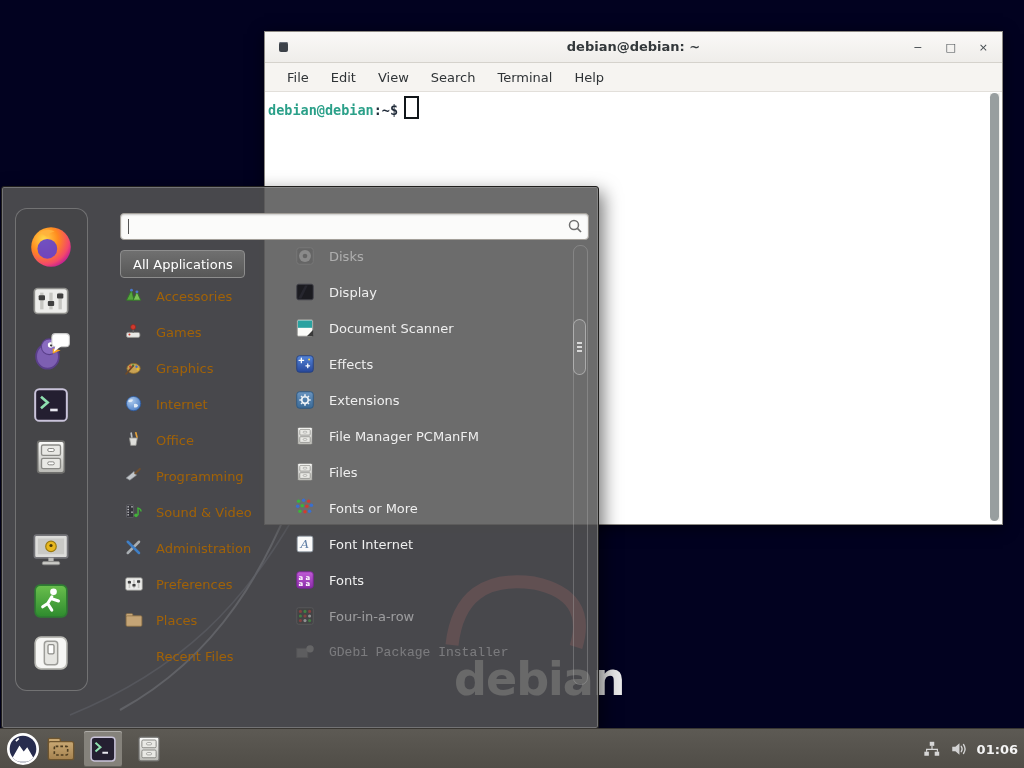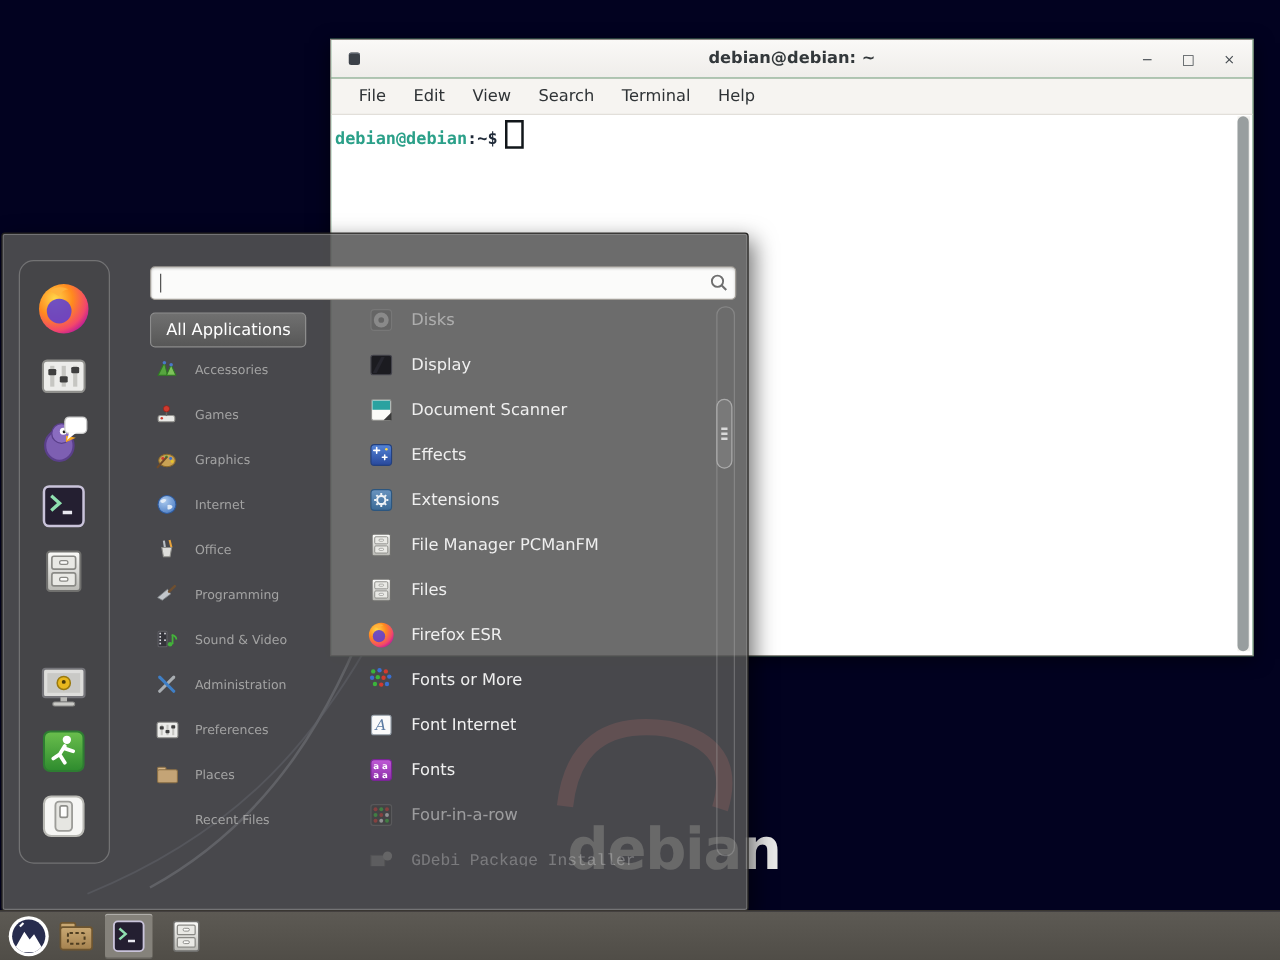--- a/index.html
+++ b/index.html
@@ -45,21 +45,21 @@
     border:1px solid #a39f99;border-radius:4px;box-shadow:inset 0 1px 2px rgba(0,0,0,.2);}
   .searchbox input{position:absolute;left:6px;top:2px;width:430px;height:19px;border:0;outline:0;
     background:transparent;font-size:13px;color:#222;caret-color:#222;padding:0;}
   .caret{position:absolute;left:7px;top:5px;width:1px;height:15px;background:#555;}
   .mag{position:absolute;right:5px;top:4px;}
   .allapps{position:absolute;left:118px;top:63px;width:125px;height:28px;border-radius:4px;
     background:linear-gradient(#707070,#575757);border:1px solid #8d8d8d;color:#fff;
     font-size:13px;display:flex;align-items:center;padding-left:12px;box-sizing:border-box;}
   .cats{position:absolute;left:122px;top:91px;width:150px;display:flex;flex-direction:column;}
   .cat-row{height:36px;display:flex;align-items:center;gap:12px;}
-  .cat-row .lbl{font-size:10px;color:#a3a3a3;white-space:nowrap;}
+  .cat-row .lbl{font-size:13px;color:#a16207;white-space:nowrap;}
   .apps{position:absolute;left:292px;top:51px;width:270px;height:455px;overflow:hidden;
     display:flex;flex-direction:column;}
   .app-row{height:36px;display:flex;align-items:center;gap:13px;flex:none;}
   .app-row .lbl{font-size:13px;color:#efefef;white-space:nowrap;}
   .dim{opacity:.5;}
   .dim2{opacity:.3;font-family:Liberation Mono, monospace;}
   .atrack{position:absolute;left:571px;top:58px;width:13px;height:438px;border-radius:7px;
     border:1px solid rgba(180,180,180,.35);}
   .athumb{position:absolute;left:571px;top:132px;width:13px;height:56px;border-radius:7px;
     background:rgba(125,125,125,.75);border:1px solid rgba(205,205,205,.6);box-sizing:border-box;}
@@ -398,26 +398,20 @@
           </svg>
         <span class="lbl">File Manager PCManFM</span>
       </div>
       <div class="app-row">
         <svg class="ic22">
             <use href="#i-cabinet"></use>
           </svg>
         <span class="lbl">Files</span>
       </div>
       <div class="app-row">
-        <svg class="ic22">
-            <use href="#i-firefox"></use>
-          </svg>
-        <span class="lbl">Firefox ESR</span>
-      </div>
-      <div class="app-row">
         <svg class="ic22" viewBox="0 0 24 24">
           <circle cx="5" cy="4.5" r="1.9" fill="#3bb53b"></circle>
             <circle cx="10.5" cy="3.5" r="1.9" fill="#3a6fd0"></circle>
           <circle cx="16" cy="4.5" r="1.9" fill="#d23b2f"></circle>
             <circle cx="4" cy="10" r="1.9" fill="#3a6fd0"></circle>
           <circle cx="9" cy="9.5" r="1.9" fill="#3bb53b"></circle>
             <circle cx="14" cy="10" r="1.9" fill="#d23b2f"></circle>
           <circle cx="19" cy="9" r="1.9" fill="#3a6fd0"></circle>
             <circle cx="6.5" cy="15.5" r="1.9" fill="#3bb53b"></circle>
           <circle cx="12" cy="16" r="1.9" fill="#d23b2f"></circle>
@@ -490,15 +484,29 @@
     <div class="p-task">
       <svg width="30" height="30">
           <use href="#i-terminal"></use>
         </svg>
     </div>
     <div class="p-cab">
       <svg width="30" height="30">
           <use href="#i-cabinet"></use>
         </svg>
     </div>
+    <div class="p-right">
+      <svg width="18" height="18" viewBox="0 0 20 20">
+        <rect x="7.5" y="2" width="5" height="4.5" fill="#d6d6d6"></rect>
+        <rect x="1.5" y="13" width="5" height="4.5" fill="#d6d6d6"></rect>
+        <rect x="13" y="13" width="5" height="4.5" fill="#d6d6d6"></rect>
+        <path d="M10,6.5 V10.5 M4,13 V10.5 H16 V13" stroke="#d6d6d6" stroke-width="1.3" fill="none"></path>
+      </svg>
+      <svg width="18" height="18" viewBox="0 0 20 20">
+        <polygon points="2.5,7.5 6,7.5 10.5,3.5 10.5,16.5 6,12.5 2.5,12.5" fill="#d2d2d2"></polygon>
+        <path d="M12.5,7 q2,3 0,6" stroke="#d2d2d2" stroke-width="1.5" fill="none" stroke-linecap="round"></path>
+        <path d="M15,5 q3.5,5 0,10" stroke="#d2d2d2" stroke-width="1.5" fill="none" stroke-linecap="round"></path>
+      </svg>
+      <span class="clock">01:06</span>
+    </div>
   </div>
 
 </div>
 
 </body></html>

